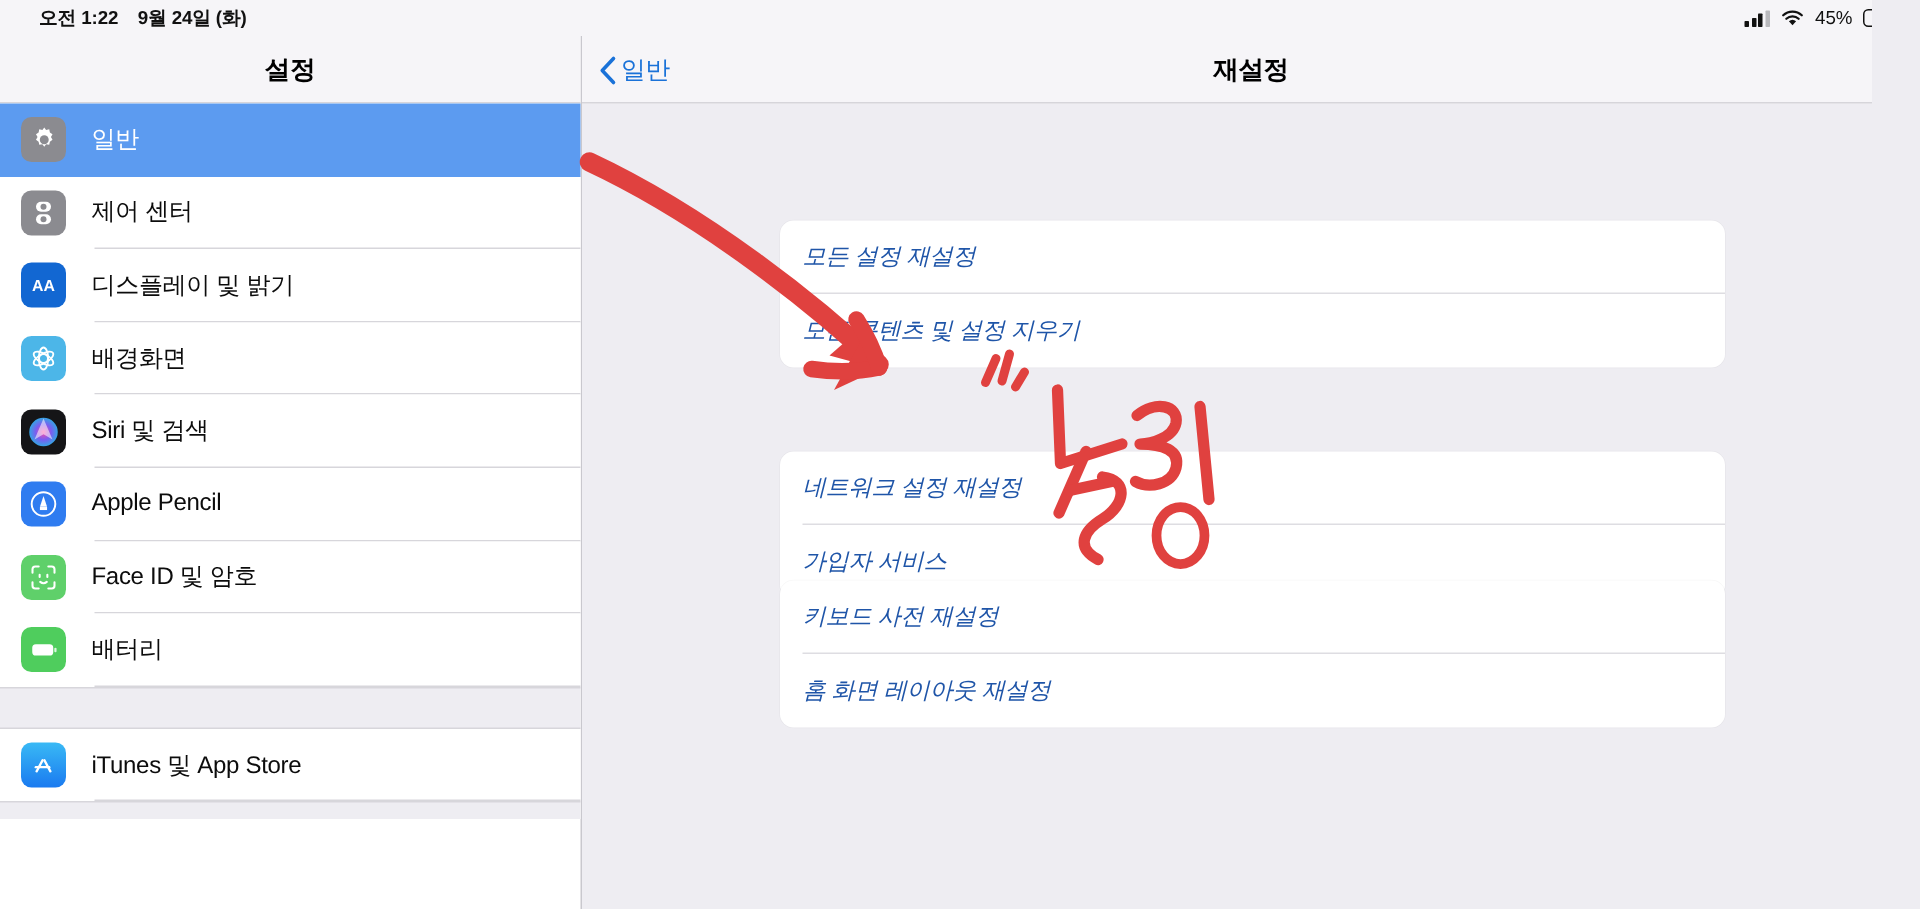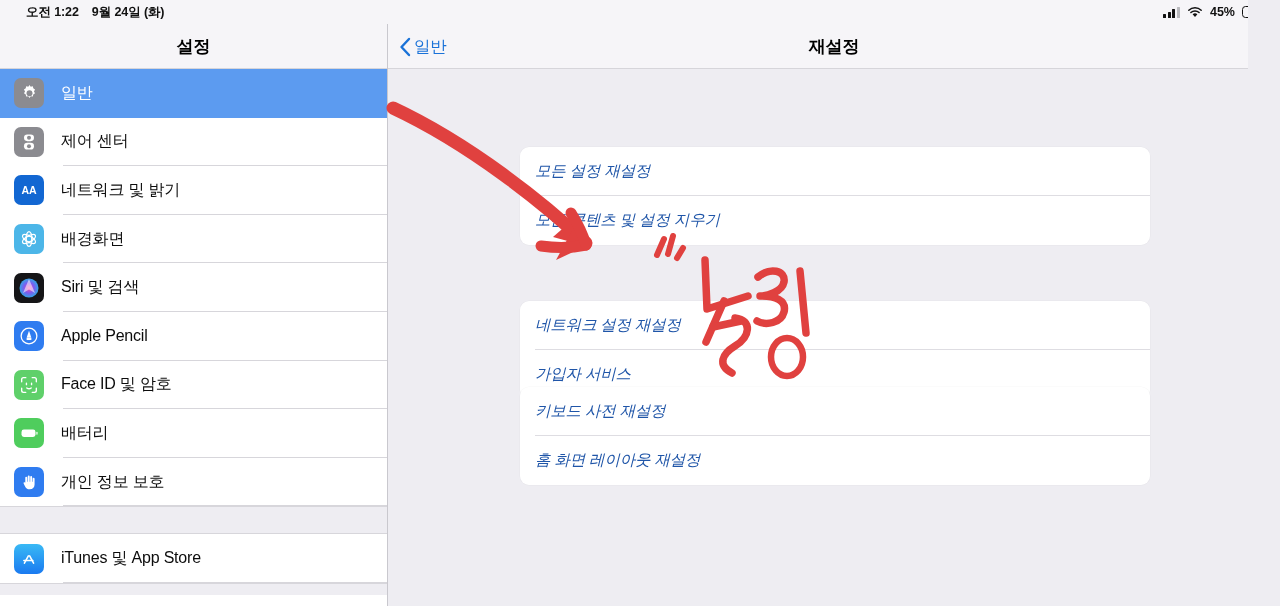--- a/index.html
+++ b/index.html
@@ -43,21 +43,21 @@
     display: flex;
     align-items: center;
     gap: 13px;
     font-weight: 600;
     letter-spacing: -0.1px;
   }
   .status-right {
     display: flex;
     align-items: center;
     gap: 7px;
-    font-weight: 700;
+    font-weight: 400;
   }
   .sig-bars {
     display: flex;
     align-items: flex-end;
     gap: 1.5px;
     height: 11px;
   }
   .sig-bars i {
     display: block;
     width: 3px;
@@ -321,21 +321,21 @@
         <span class="side-label">제어 센터</span>
         <span class="sep"></span>
       </div>
 
       <div class="side-row">
         <span class="side-icon ic-display">
           <svg width="26" height="20" viewBox="0 0 32 20">
             <text x="16" y="15" font-family="Liberation Sans, sans-serif" font-size="13" font-weight="700" fill="#fff" text-anchor="middle">AA</text>
           </svg>
         </span>
-        <span class="side-label">네트워크 및 밝기</span>
+        <span class="side-label">디스플레이 및 밝기</span>
         <span class="sep"></span>
       </div>
 
       <div class="side-row">
         <span class="side-icon ic-wallpaper">
           <svg width="22" height="22" viewBox="0 0 24 24">
             <g fill="none" stroke="#fff" stroke-width="1.3">
               <circle cx="12" cy="12" r="3.2"></circle>
               <ellipse cx="12" cy="12" rx="3.4" ry="8"></ellipse>
               <ellipse cx="12" cy="12" rx="3.4" ry="8" transform="rotate(60 12 12)"></ellipse>
@@ -398,29 +398,20 @@
         <span class="side-icon ic-battery">
           <svg width="24" height="24" viewBox="0 0 24 24">
             <rect x="4.5" y="8.5" width="14" height="7.5" rx="2.4" fill="#fff"></rect>
             <rect x="19.2" y="10.8" width="1.5" height="3" rx=".7" fill="#fff" opacity=".8"></rect>
           </svg>
         </span>
         <span class="side-label">배터리</span>
         <span class="sep"></span>
       </div>
 
-      <div class="side-row">
-        <span class="side-icon ic-privacy">
-          <svg width="21" height="21" viewBox="0 0 24 24">
-            <path fill="#fff" d="M7.2 12V6.4a1.1 1.1 0 0 1 2.2 0V11h.6V5.2a1.1 1.1 0 0 1 2.2 0V11h.6V5.6a1.1 1.1 0 0 1 2.2 0V11h.6V7.6a1.1 1.1 0 0 1 2.2 0v6.6c0 3.4-2.3 5.6-5.4 5.6-3 0-4.6-1.5-5.6-3.6l-1.5-3c-.4-.9.7-1.8 1.5-1.1z"></path>
-          </svg>
-        </span>
-        <span class="side-label">개인 정보 보호</span>
-        <span class="sep"></span>
-      </div>
 
       <div class="side-gap"></div>
 
       <div class="side-row">
         <span class="side-icon ic-appstore">
           <svg width="22" height="22" viewBox="0 0 24 24">
             <g stroke="#fff" stroke-width="1.7" stroke-linecap="round" fill="none">
               <path d="M7 16.6 L11.3 8.6"></path>
               <path d="M17 16.6 L12.7 8.6"></path>
               <path d="M6.4 13.6 H16.2"></path>

